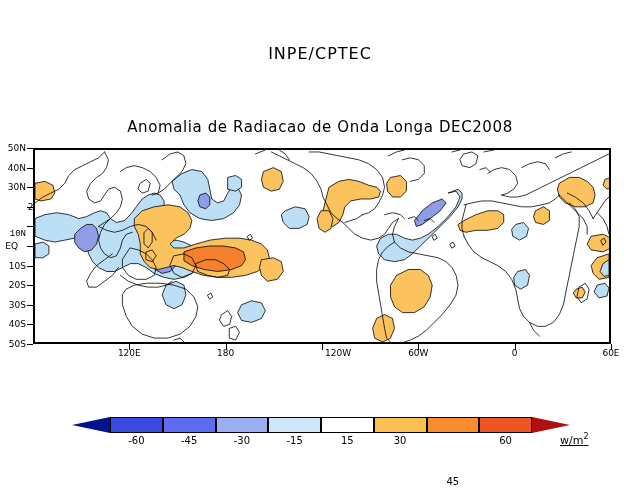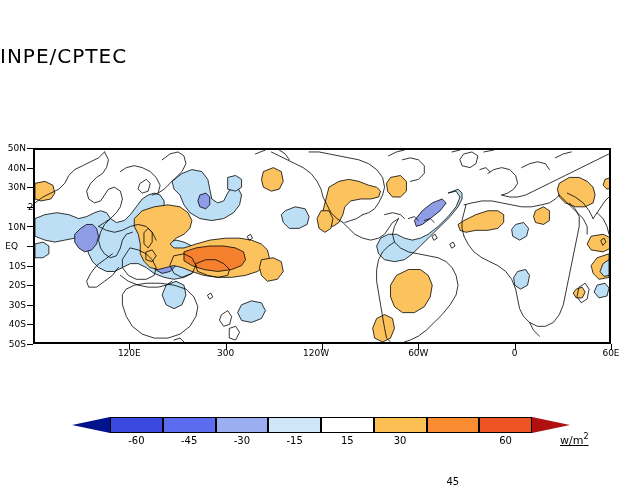--- a/index.html
+++ b/index.html
@@ -7,21 +7,22 @@
     width:640px;height:494px;
     background:#ffffff;
     font-family:"DejaVu Sans","Liberation Sans",sans-serif;
     overflow:hidden;
     position:relative;
   }
   #root{position:absolute;left:0;top:0;width:640px;height:494px;}
 
   .main-title{
     position:absolute;left:0;top:44px;width:640px;
-    font-size:20px;letter-spacing:1px;
+    text-align:center;
+    font-size:16px;letter-spacing:1px;
     color:#000;
     font-family:"DejaVu Sans","Liberation Sans",sans-serif;
   }
   .sub-title{
     position:absolute;left:0;top:118px;width:640px;
     text-align:center;
     font-size:15px;letter-spacing:0.6px;
     color:#000;
   }
 
@@ -56,31 +57,32 @@
   .cb-lab{position:absolute;top:435px;font-size:10px;color:#000;text-align:center;white-space:nowrap;}
   #units{position:absolute;left:560px;top:432px;font-size:11px;color:#000;white-space:nowrap;text-decoration:underline;}
   #units sup{font-size:8px;vertical-align:super;}
 </style>
 </head>
 <body>
 
 <div id="root">
 
   <div class="main-title">INPE/CPTEC</div>
+  <div class="sub-title">Anomalia de Radiacao de Onda Longa DEC2008</div>
 
   <div id="yaxis">
       <div class="ylab" style="left: 0px; width: 26px; top: 143px;">50N</div>
       <div class="ytick" style="top: 148px;"></div>
       <div class="ylab" style="left: 0px; width: 26px; top: 162.6px;">40N</div>
       <div class="ytick" style="top: 167.6px;"></div>
       <div class="ylab" style="left: 0px; width: 26px; top: 182.2px; text-align: right;">30N</div>
       <div class="ytick" style="top: 187.2px;"></div>
       <div class="ylab" style="left: 0px; width: 46px; top: 201.8px;">20N</div>
       <div class="ytick" style="top: 206.8px;"></div>
-      <div class="ylab" style="left: 0px; width: 26px; top: 222px;">10N</div>
+      <div class="ylab" style="left: 0px; width: 26px; top: 229px; font-family: Liberation Mono, monospace;">10N</div>
       <div class="ytick" style="top: 226.4px;"></div>
       <div class="ylab" style="left: 0px; width: 18px; top: 241px;">EQ</div>
       <div class="ytick" style="top: 246px;"></div>
       <div class="ylab" style="left: 0px; width: 26px; top: 260.6px;">10S</div>
       <div class="ytick" style="top: 265.6px;"></div>
       <div class="ylab" style="left: 0px; width: 26px; top: 280.2px;">20S</div>
       <div class="ytick" style="top: 285.2px;"></div>
       <div class="ylab" style="left: 0px; width: 26px; top: 299.8px;">30S</div>
       <div class="ytick" style="top: 304.8px;"></div>
       <div class="ylab" style="left: 0px; width: 26px; top: 319.4px;">40S</div>
@@ -256,23 +258,23 @@
         <path d="M214,88 L217,86 L219,90 L216,92 Z"></path>
         <path d="M174,148 L177,146 L179,150 L176,152 Z"></path>
       </g>
     </svg>
   </div>
 
   <div id="xaxis">
       <div class="xtick" style="left: 129.333px;"></div>
       <div class="xlab" style="left: 109.333px; width: 40px;">120E</div>
       <div class="xtick" style="left: 225.667px;"></div>
-      <div class="xlab" style="left: 205.667px; width: 40px;">300</div>
+      <div class="xlab" style="left: 205.667px; width: 40px;">180</div>
       <div class="xtick" style="left: 322px;"></div>
-      <div class="xlab" style="left: 296px; width: 40px;">120W</div>
+      <div class="xlab" style="left: 318px; width: 40px;">120W</div>
       <div class="xtick" style="left: 418.333px;"></div>
       <div class="xlab" style="left: 398.333px; width: 40px;">60W</div>
       <div class="xtick" style="left: 514.667px;"></div>
       <div class="xlab" style="left: 494.667px; width: 40px;">0</div>
       <div class="xtick" style="left: 611px;"></div>
       <div class="xlab" style="left: 591px; width: 40px;">60E</div>
     </div>
 
   <div id="cbar">
       <div class="cseg" style="left: 0px; width: 52.75px; background: rgb(58, 74, 224);"></div>

